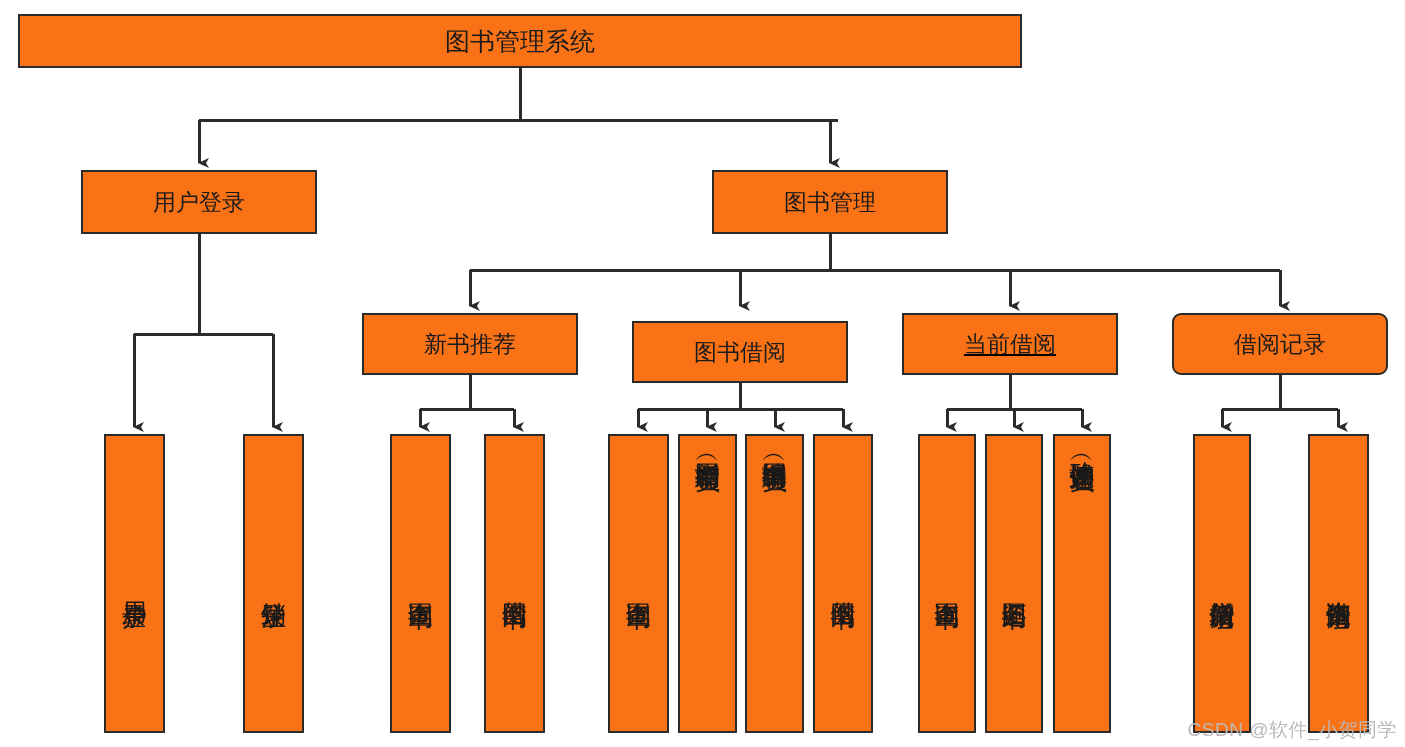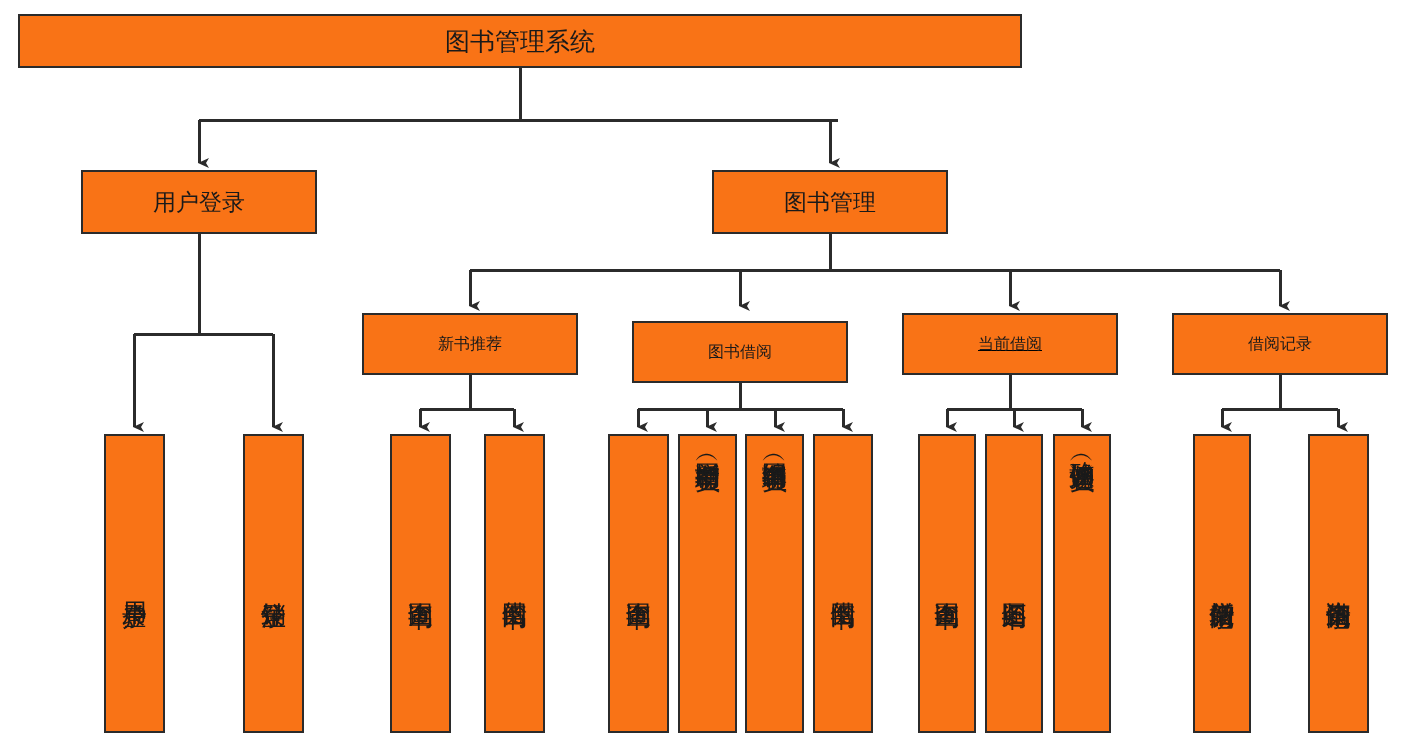--- a/index.html
+++ b/index.html
@@ -35,21 +35,21 @@
     overflow: hidden;
   }
   .node-label {
     color: #1a1a1a;
     text-align: center;
     line-height: 1.05;
     white-space: pre;
   }
   .lvl0 .node-label { font-size: 25px; }
   .lvl1 .node-label { font-size: 23px; }
-  .lvl2 .node-label { font-size: 16px; }
+  .lvl2 .node-label { font-size: 23px; }
   .leaf .node-label {
     font-size: 25px;
     writing-mode: vertical-rl;
     text-orientation: upright;
     letter-spacing: 1px;
     line-height: 1.0;
   }
   .leaf {
     align-items: flex-start;
     padding-top: 6px;
@@ -135,21 +135,21 @@
 
   <div class="node-box lvl2" style="left:362px; top:313px; width:216px; height:62px;">
     <span class="node-label">新书推荐</span>
   </div>
   <div class="node-box lvl2" style="left:632px; top:313px; width:216px; height:62px;margin-top:8px;">
     <span class="node-label">图书借阅</span>
   </div>
   <div class="node-box lvl2" style="left:902px; top:313px; width:216px; height:62px;text-decoration:underline;">
     <span class="node-label">当前借阅</span>
   </div>
-  <div class="node-box lvl2" style="left:1172px; top:313px; width:216px; height:62px;">
+  <div class="node-box lvl2" style="left:1172px; top:313px; width:216px; height:62px;border-radius:9px;">
     <span class="node-label">借阅记录</span>
   </div>
 
   <div class="node-box leaf center-v" style="left:104px; top:434px; width:61px; height:299px;">
     <span class="node-label">用户登录</span>
   </div>
   <div class="node-box leaf center-v" style="left:243px; top:434px; width:61px; height:299px;">
     <span class="node-label">注销登录</span>
   </div>
   <div class="node-box leaf center-v" style="left:390px; top:434px; width:61px; height:299px;">
@@ -179,14 +179,15 @@
   <div class="node-box leaf" style="left:1053px; top:434px; width:58px; height:299px;">
     <span class="node-label">确认归还（管理员）</span>
   </div>
   <div class="node-box leaf center-v" style="left:1193px; top:434px; width:58px; height:299px;">
     <span class="node-label">新增借阅记录</span>
   </div>
   <div class="node-box leaf center-v" style="left:1308px; top:434px; width:61px; height:299px;">
     <span class="node-label">查询借阅记录</span>
   </div>
 
+  <div id="watermark">CSDN @软件_小贺同学</div>
 
 </div>
 
 </body></html>

